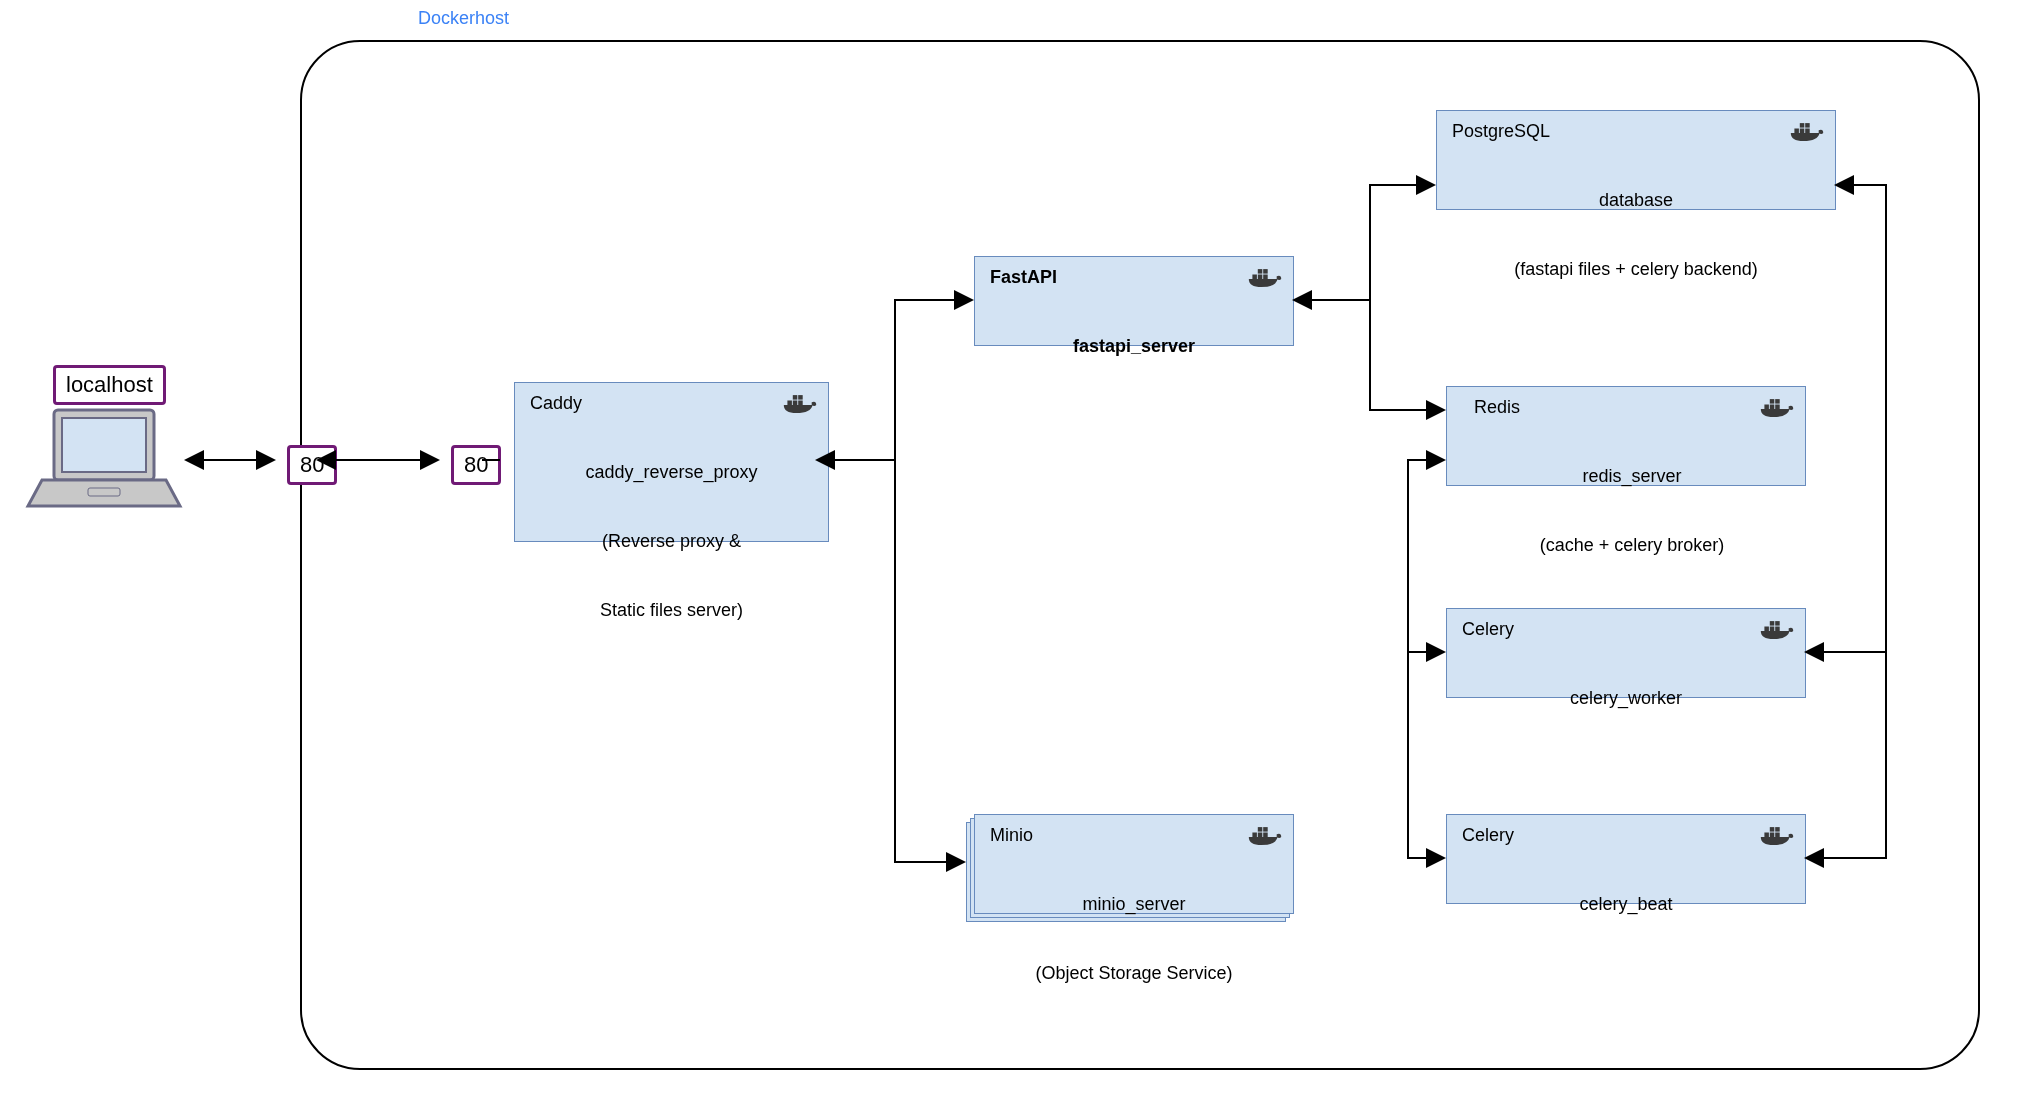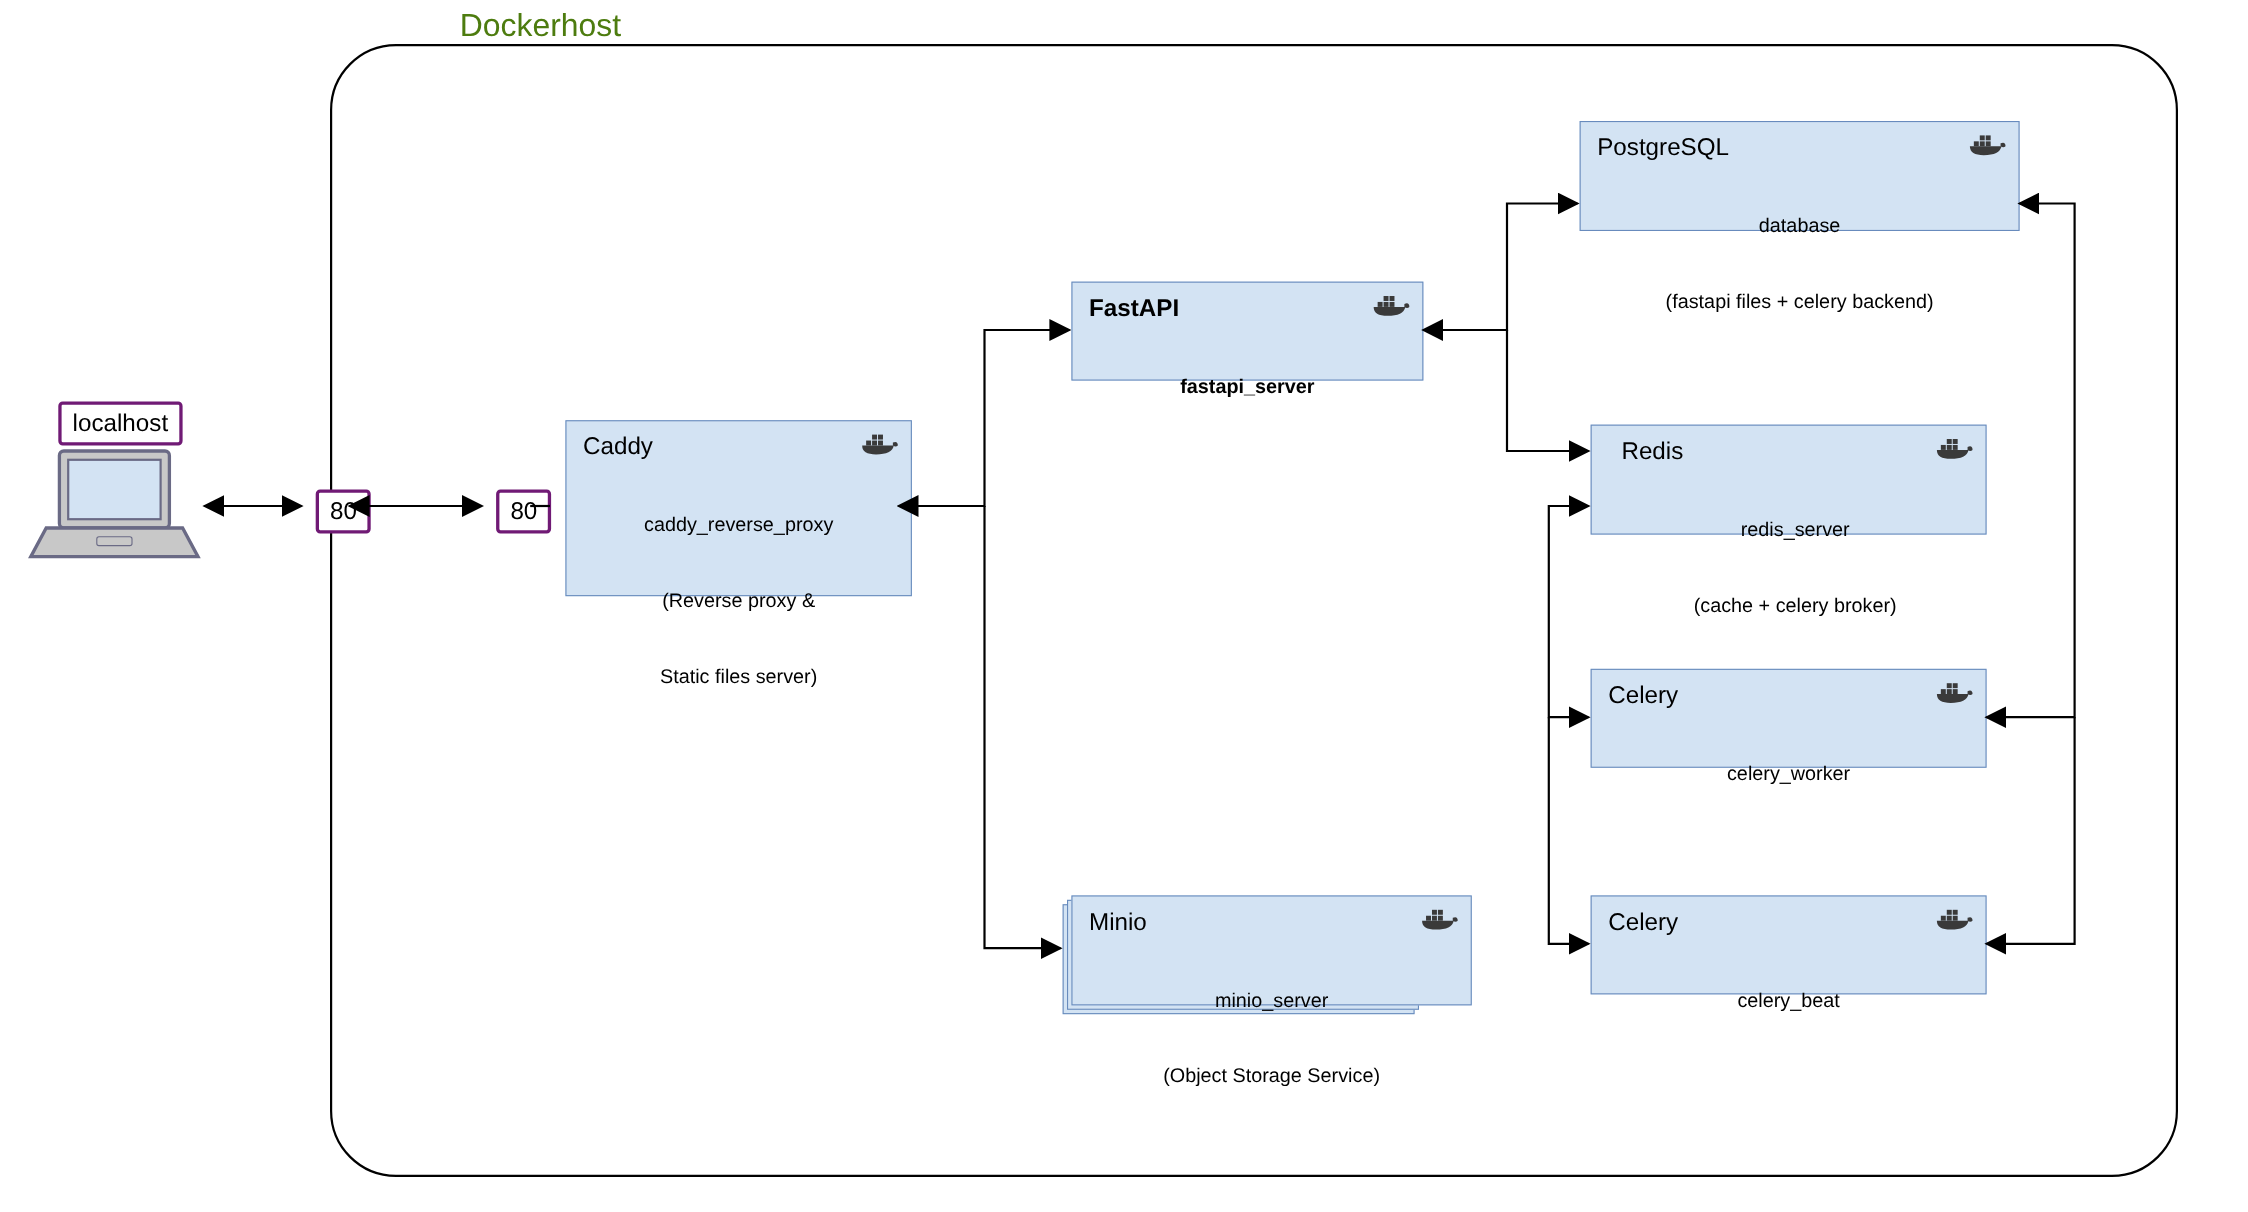--- a/index.html
+++ b/index.html
@@ -12,33 +12,33 @@
     position: relative;
   }
   .container {
     position: absolute;
     border: 2px solid #000;
     border-radius: 60px;
     box-sizing: border-box;
   }
   .container-label {
     position: absolute;
-    font-size: 29px;
-    color: #4d7c0f;
+    font-size: 18px;
+    color: #3b82f6;
   }
   .node {
     position: absolute;
     background: #d3e3f3;
     border: 1px solid #688bbd;
     box-sizing: border-box;
     padding: 10px 15px;
     font-size: 18px;
   }
   .node .title {
-    font-size: 22px;
+    font-size: 18px;
     margin-bottom: 4px;
   }
   .node .line {
     font-size: 18px;
     text-align: center;
     margin-top: 48px;
   }
   .badge {
     position: absolute;
     background: #fff;
@@ -117,21 +117,21 @@
     <rect x="12" y="4" width="5" height="5" fill="#3a3a3a"></rect>
       <rect x="18" y="4" width="5" height="5" fill="#3a3a3a"></rect>
     <path d="M 2 15 Q 2 24 16 24 Q 32 24 34 15 L 2 15 Z" fill="#3a3a3a"></path>
     <path d="M 33 12 Q 38 10 38 15 Q 36 17 33 15" fill="#3a3a3a"></path>
   </svg>
 </div>
 
 <div class="stack-shadow" style="left:966px; top:822px; width:320px; height:100px;"></div>
 <div class="stack-shadow" style="left:970px; top:818px; width:320px; height:100px;"></div>
 
-<div class="node" style="left:974px; top:814px; width:364px; height:100px;">
+<div class="node" style="left:974px; top:814px; width:320px; height:100px;">
   <div class="title">Minio</div>
   <div class="line">minio_server</div>
   <div class="line">(Object Storage Service)</div>
   <svg class="docker-icon" viewBox="0 0 40 30">
     <rect x="6" y="10" width="5" height="5" fill="#3a3a3a"></rect>
       <rect x="12" y="10" width="5" height="5" fill="#3a3a3a"></rect>
       <rect x="18" y="10" width="5" height="5" fill="#3a3a3a"></rect>
     <rect x="12" y="4" width="5" height="5" fill="#3a3a3a"></rect>
       <rect x="18" y="4" width="5" height="5" fill="#3a3a3a"></rect>
     <path d="M 2 15 Q 2 24 16 24 Q 32 24 34 15 L 2 15 Z" fill="#3a3a3a"></path>

